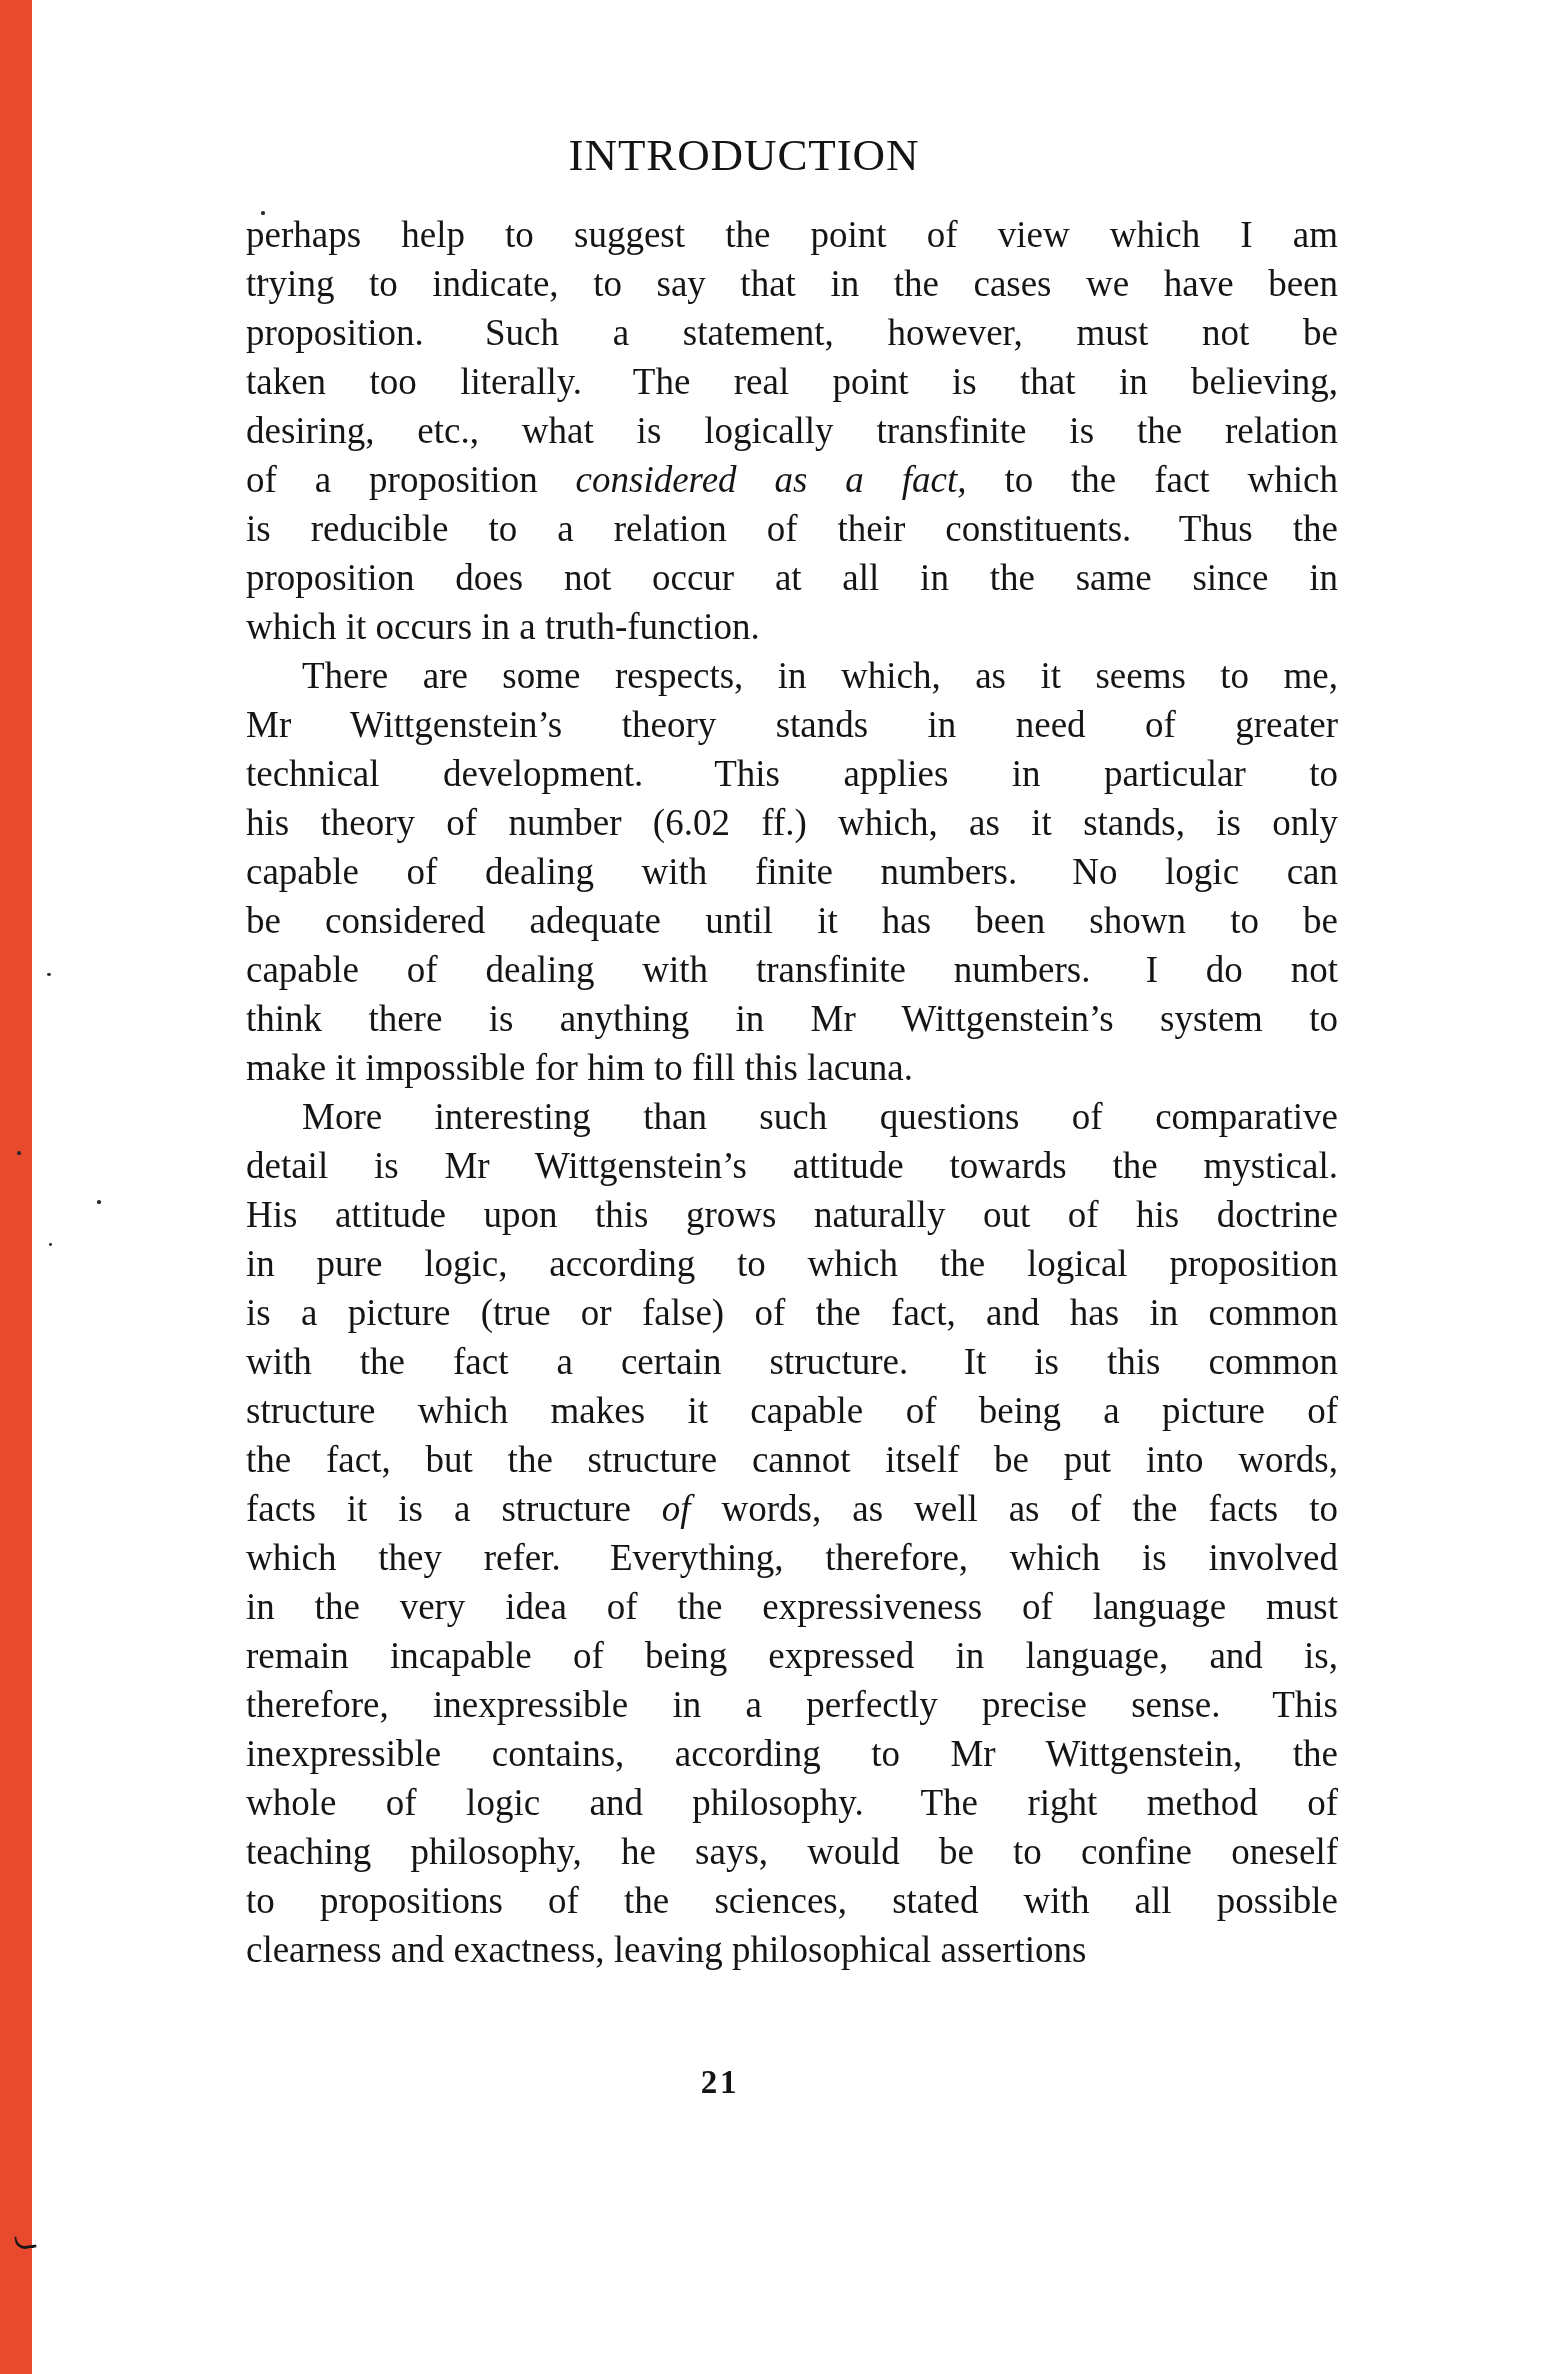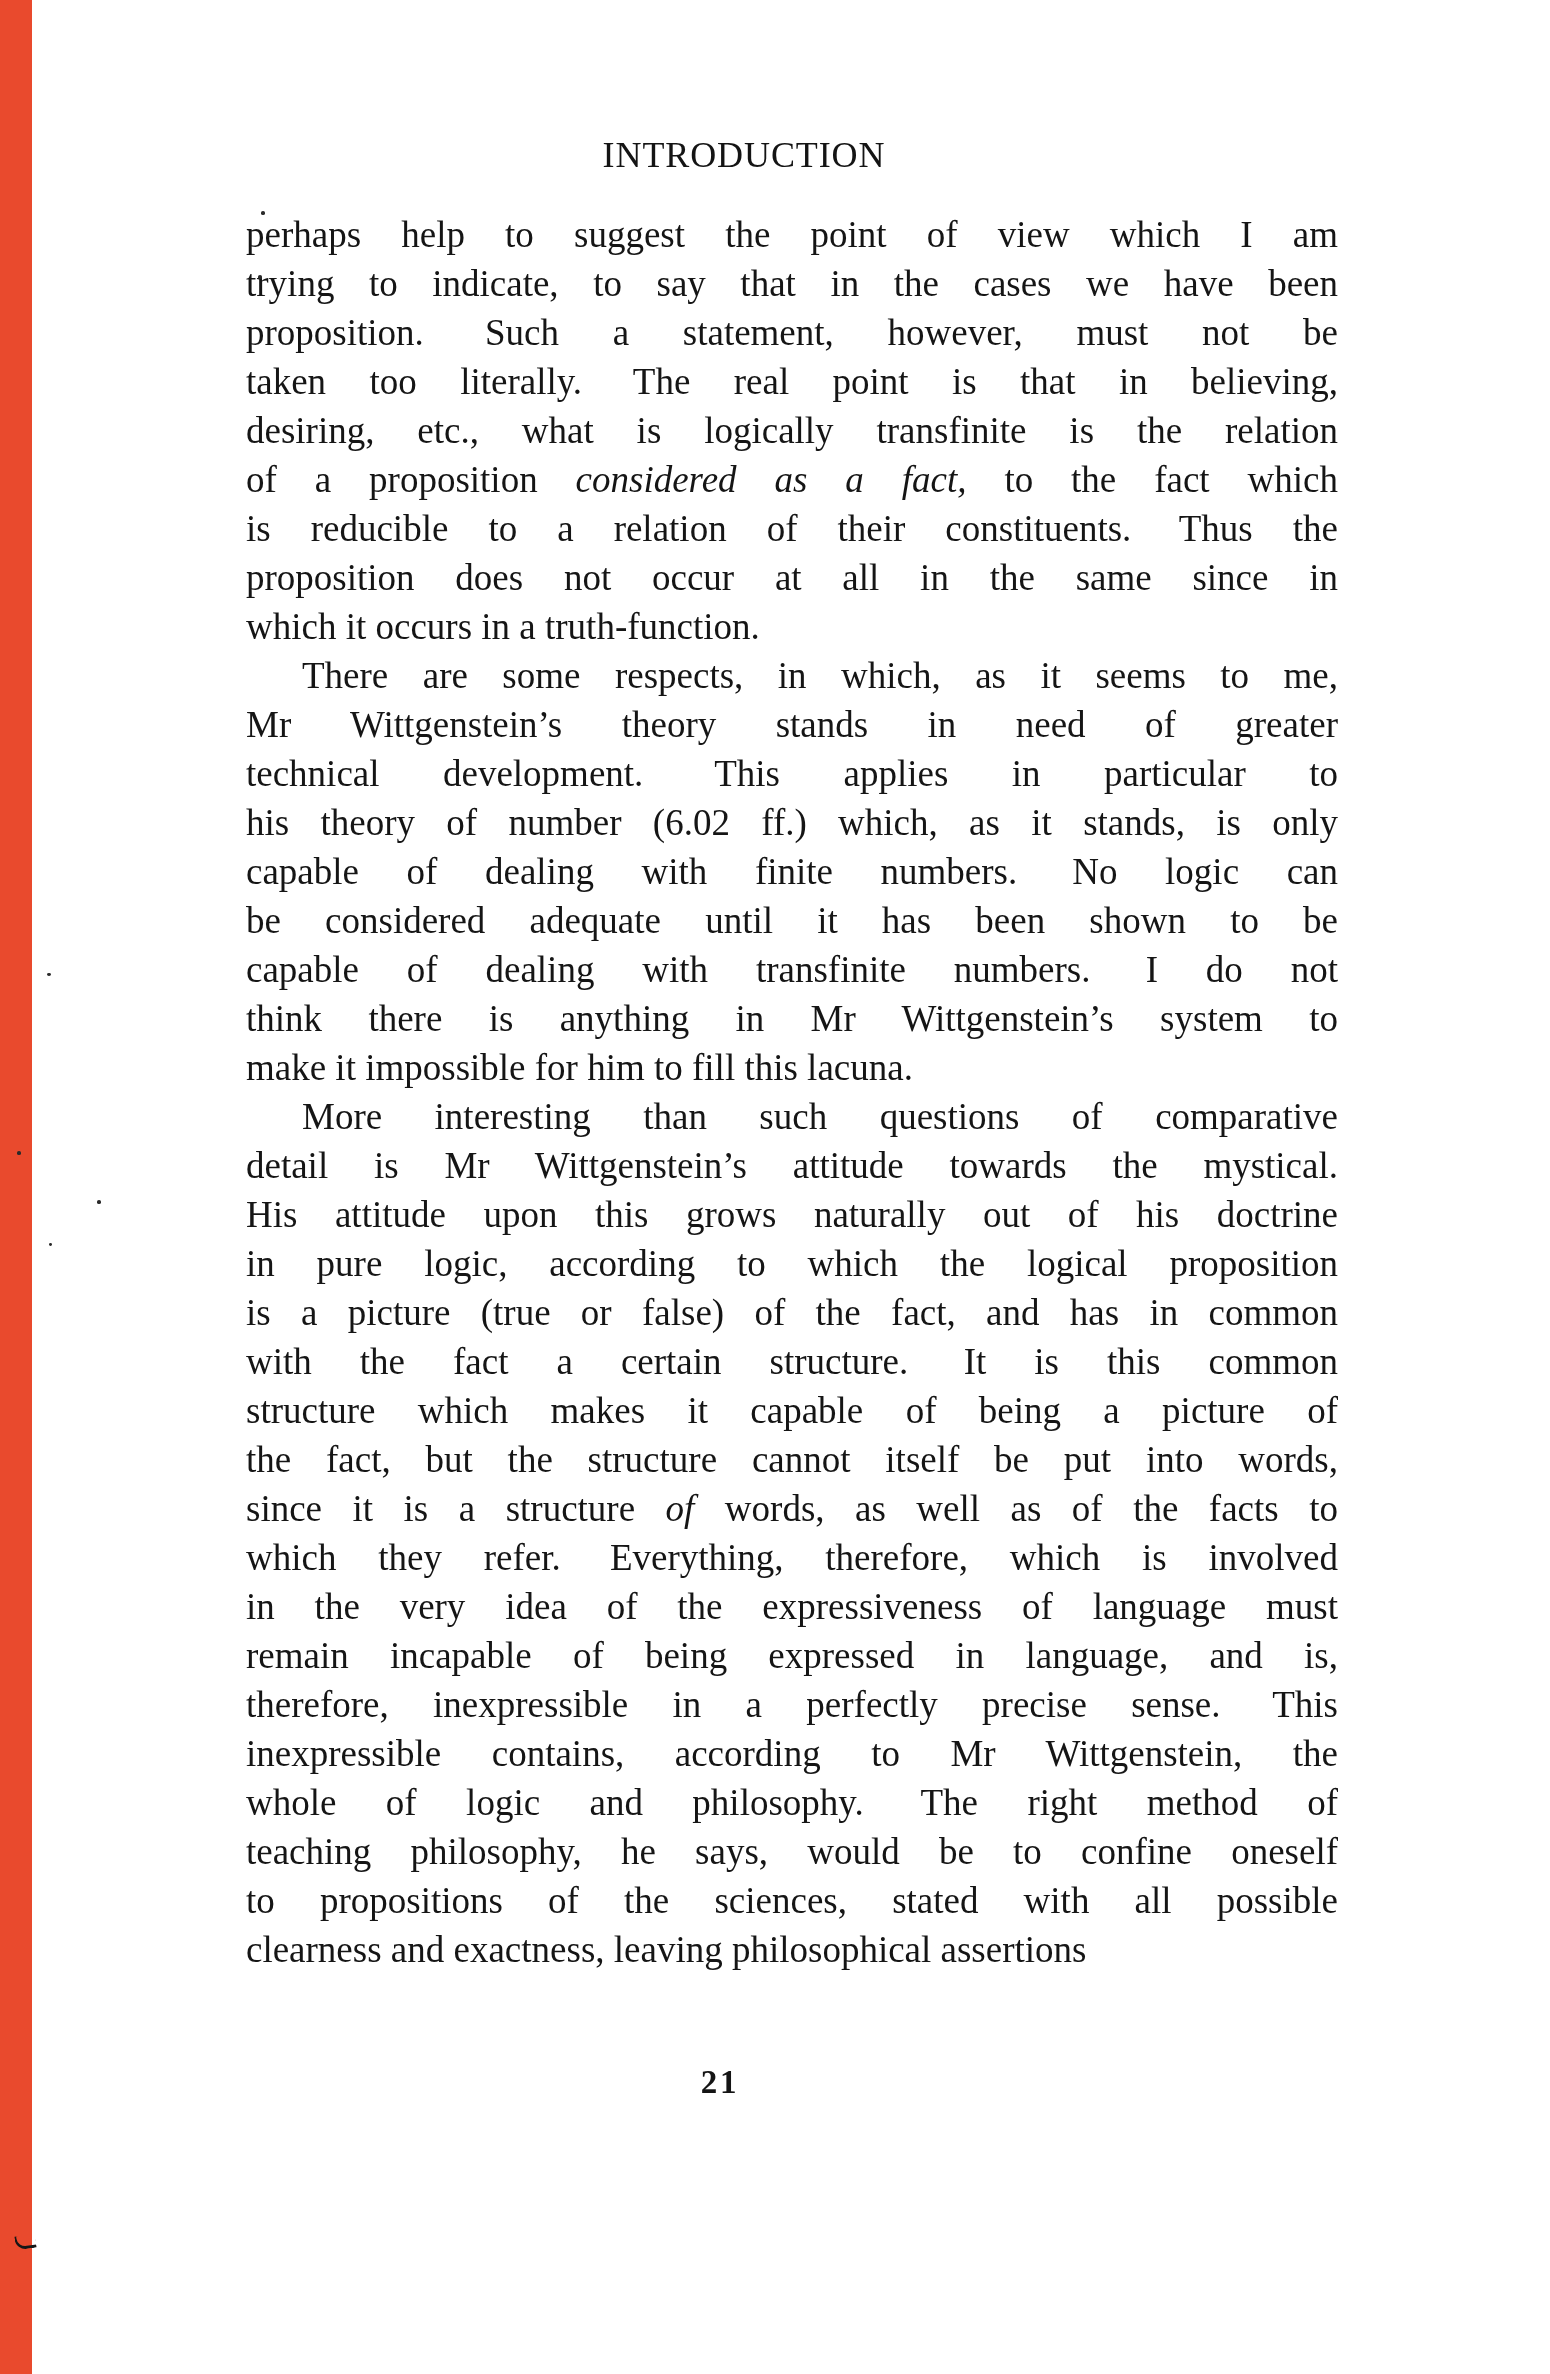--- a/index.html
+++ b/index.html
@@ -23,21 +23,21 @@
     top: 0;
     width: 32px;
     height: 2374px;
   }
   .page-header {
     position: absolute;
     left: 198px;
     top: 129px;
     width: 1092px;
     text-align: center;
-    font-size: 36px;
+    font-size: 45px;
     line-height: 52px;
     letter-spacing: 0.9px;
     color: #141414;
   }
   .text-block {
     position: absolute;
     left: 198px;
     top: 210px;
     width: 1092px;
     font-size: 37px;
@@ -133,21 +133,21 @@
       </div>
       <div class="para">
         <div class="line just indent"><span>More interesting than such questions of comparative</span></div>
         <div class="line just"><span>detail is Mr Wittgenstein’s attitude towards the mystical.</span></div>
         <div class="line just"><span>His attitude upon this grows naturally out of his doctrine</span></div>
         <div class="line just"><span>in pure logic, according to which the logical proposition</span></div>
         <div class="line just"><span>is a picture (true or false) of the fact, and has in common</span></div>
         <div class="line just"><span>with the fact a certain structure.  It is this common</span></div>
         <div class="line just"><span>structure which makes it capable of being a picture of</span></div>
         <div class="line just"><span>the fact, but the structure cannot itself be put into words,</span></div>
-        <div class="line just"><span>since it is a structure </span><span class="it">of</span><span> words, as well as of the facts to</span></div>
+        <div class="line just"><span>facts it is a structure </span><span class="it">of</span><span> words, as well as of the facts to</span></div>
         <div class="line just"><span>which they refer.  Everything, therefore, which is involved</span></div>
         <div class="line just"><span>in the very idea of the expressiveness of language must</span></div>
         <div class="line just"><span>remain incapable of being expressed in language, and is,</span></div>
         <div class="line just"><span>therefore, inexpressible in a perfectly precise sense.  This</span></div>
         <div class="line just"><span>inexpressible contains, according to Mr Wittgenstein, the</span></div>
         <div class="line just"><span>whole of logic and philosophy.  The right method of</span></div>
         <div class="line just"><span>teaching philosophy, he says, would be to confine oneself</span></div>
         <div class="line just"><span>to propositions of the sciences, stated with all possible</span></div>
         <div class="line final"><span>clearness and exactness, leaving philosophical assertions</span></div>
       </div>

